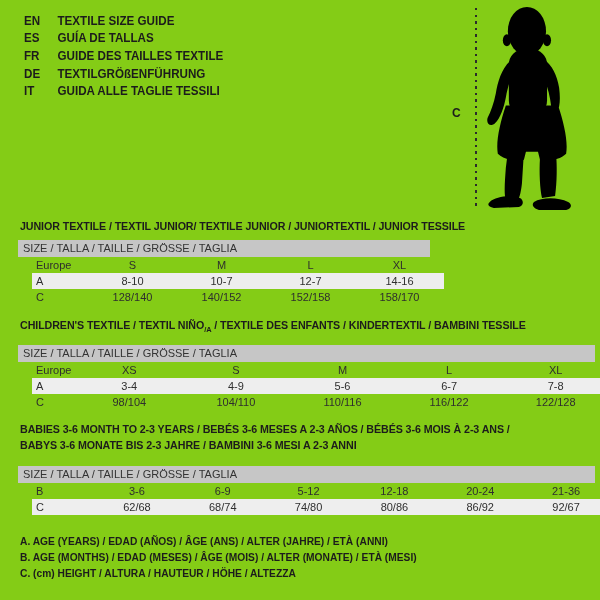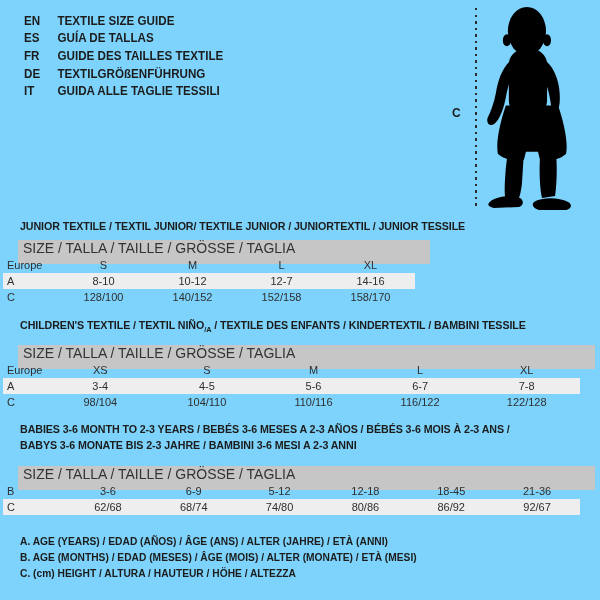--- a/index.html
+++ b/index.html
@@ -1,41 +1,41 @@
 <!DOCTYPE html>
 <html><head>
 <meta charset="utf-8">
 <style>
   html,body{margin:0;padding:0;background:#fff;}
-  .canvas{position:relative;width:600px;height:600px;background:#7dd3fc;
+  .canvas{position:relative;width:600px;height:600px;background:#84cc16;
     font-family:"Liberation Sans",sans-serif;color:#1c1c1c;overflow:hidden;}
 
   
   .langs{position:absolute;left:24px;top:12px;transform:scaleX(0.93);transform-origin:left top;}
   .lang-row{display:flex;height:17.6px;align-items:center;font-size:12.5px;font-weight:700;white-space:nowrap;}
   .lang-code{width:36px;}
 
   
   .dash-line{position:absolute;left:475px;top:8px;width:2px;height:202px;
     background:repeating-linear-gradient(to bottom,#2b2b2b 0 2.5px,transparent 2.5px 6.5px);}
   .height-label{position:absolute;left:452px;top:106px;font-size:12px;font-weight:700;}
   .baby{position:absolute;left:483px;top:5px;width:112px;height:205px;}
 
   
   .sec-title{position:absolute;left:20px;font-size:11.5px;font-weight:700;letter-spacing:-0.1px;
     white-space:nowrap;transform:scaleX(0.93);transform-origin:left top;}
   sub.subA{font-size:8px;}
 
   
-  .size-bar{position:absolute;left:18px;height:24px;background:#c6c6c6;color:#333333;
-    font-size:14px;line-height:17px;padding-left:5px;box-sizing:border-box;font-weight:400;
+  .size-bar{position:absolute;left:18px;height:17px;background:#c6c6c6;color:#333333;
+    font-size:11px;line-height:17px;padding-left:5px;box-sizing:border-box;font-weight:400;
     white-space:nowrap;}
 
   
-  table.size-table{position:absolute;left:3px;border-collapse:collapse;table-layout:fixed;
+  table.size-table{position:absolute;left:32px;border-collapse:collapse;table-layout:fixed;
     font-size:11px;color:#2e2e2e;font-weight:400;}
   table.size-table td{height:16px;padding:0;text-align:center;white-space:nowrap;overflow:hidden;}
   table.size-table td.lbl{text-align:left;padding-left:4px;}
   tr.shaded{background:#eeeeee;}
 
   
   .footnotes{position:absolute;left:20px;top:533px;font-size:11px;font-weight:700;
     transform:scaleX(0.93);transform-origin:left top;white-space:nowrap;}
   .footnotes div{line-height:16.2px;}
 </style>
@@ -97,27 +97,27 @@
         <tr>
       <td class="lbl">Europe</td>
       <td>S</td>
       <td>M</td>
       <td>L</td>
       <td>XL</td>
     </tr>
     <tr class="shaded">
       <td class="lbl">A</td>
       <td>8-10</td>
-      <td>10-12</td>
+      <td>10-7</td>
       <td>12-7</td>
       <td>14-16</td>
     </tr>
     <tr>
       <td class="lbl">C</td>
-      <td>128/100</td>
+      <td>128/140</td>
       <td>140/152</td>
       <td>152/158</td>
       <td>158/170</td>
     </tr>
   </tbody>
     </table>
 
   <div class="sec-title" style="top:319px"><span>CHILDREN'S TEXTILE / TEXTIL NIÑO</span><sub class="subA">/A</sub><span> / TEXTILE DES ENFANTS / KINDERTEXTIL / BAMBINI TESSILE</span></div>
   <div class="size-bar" style="top:345px;width:577px">SIZE / TALLA / TAILLE / GRÖSSE / TAGLIA</div>
   <table class="size-table" style="top:362px;width:577px">
@@ -134,21 +134,21 @@
       <td class="lbl">Europe</td>
       <td>XS</td>
       <td>S</td>
       <td>M</td>
       <td>L</td>
       <td>XL</td>
     </tr>
     <tr class="shaded">
       <td class="lbl">A</td>
       <td>3-4</td>
-      <td>4-5</td>
+      <td>4-9</td>
       <td>5-6</td>
       <td>6-7</td>
       <td>7-8</td>
     </tr>
     <tr>
       <td class="lbl">C</td>
       <td>98/104</td>
       <td>104/110</td>
       <td>110/116</td>
       <td>116/122</td>
@@ -172,21 +172,21 @@
         <col>
         <col>
       </colgroup>
     <tbody>
         <tr>
       <td class="lbl">B</td>
       <td>3-6</td>
       <td>6-9</td>
       <td>5-12</td>
       <td>12-18</td>
-      <td>18-45</td>
+      <td>20-24</td>
       <td>21-36</td>
     </tr>
     <tr class="shaded">
       <td class="lbl">C</td>
       <td>62/68</td>
       <td>68/74</td>
       <td>74/80</td>
       <td>80/86</td>
       <td>86/92</td>
       <td>92/67</td>

